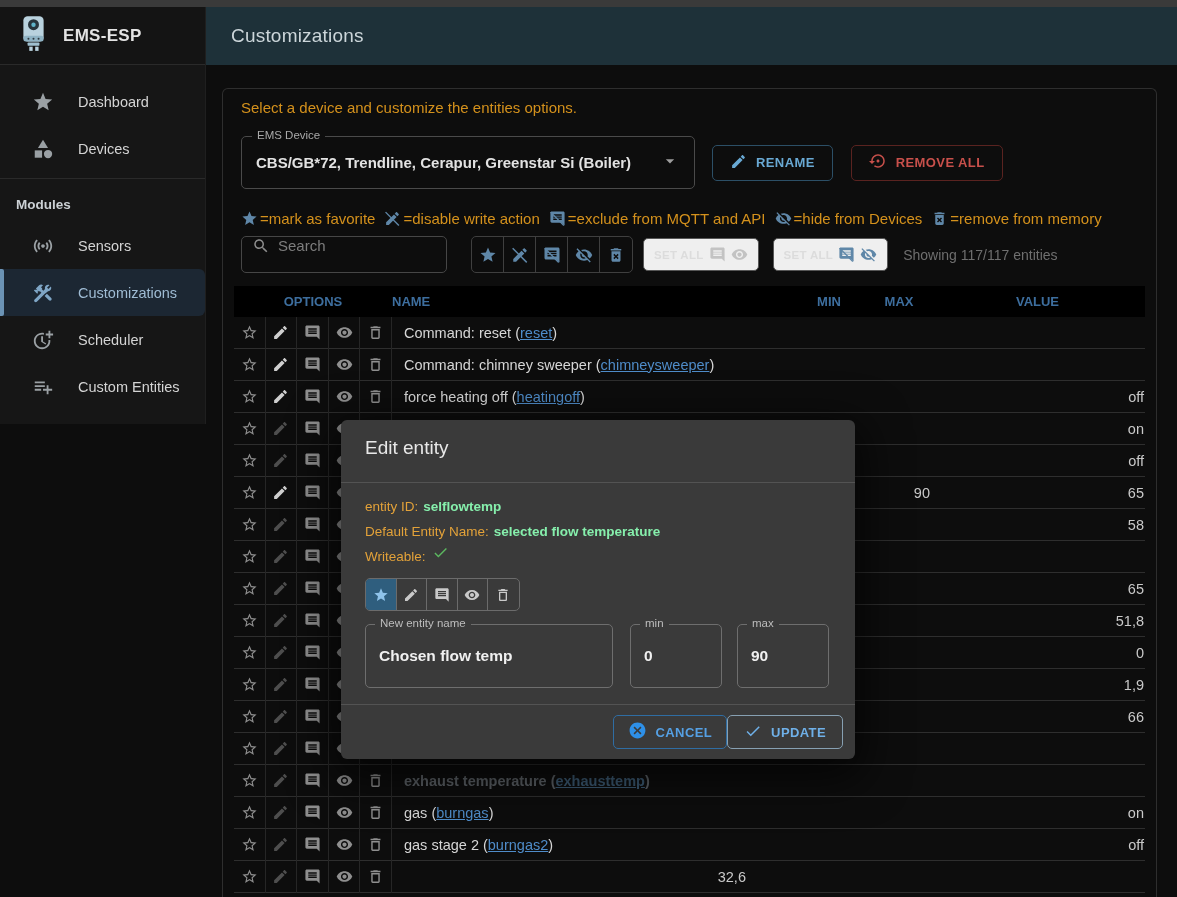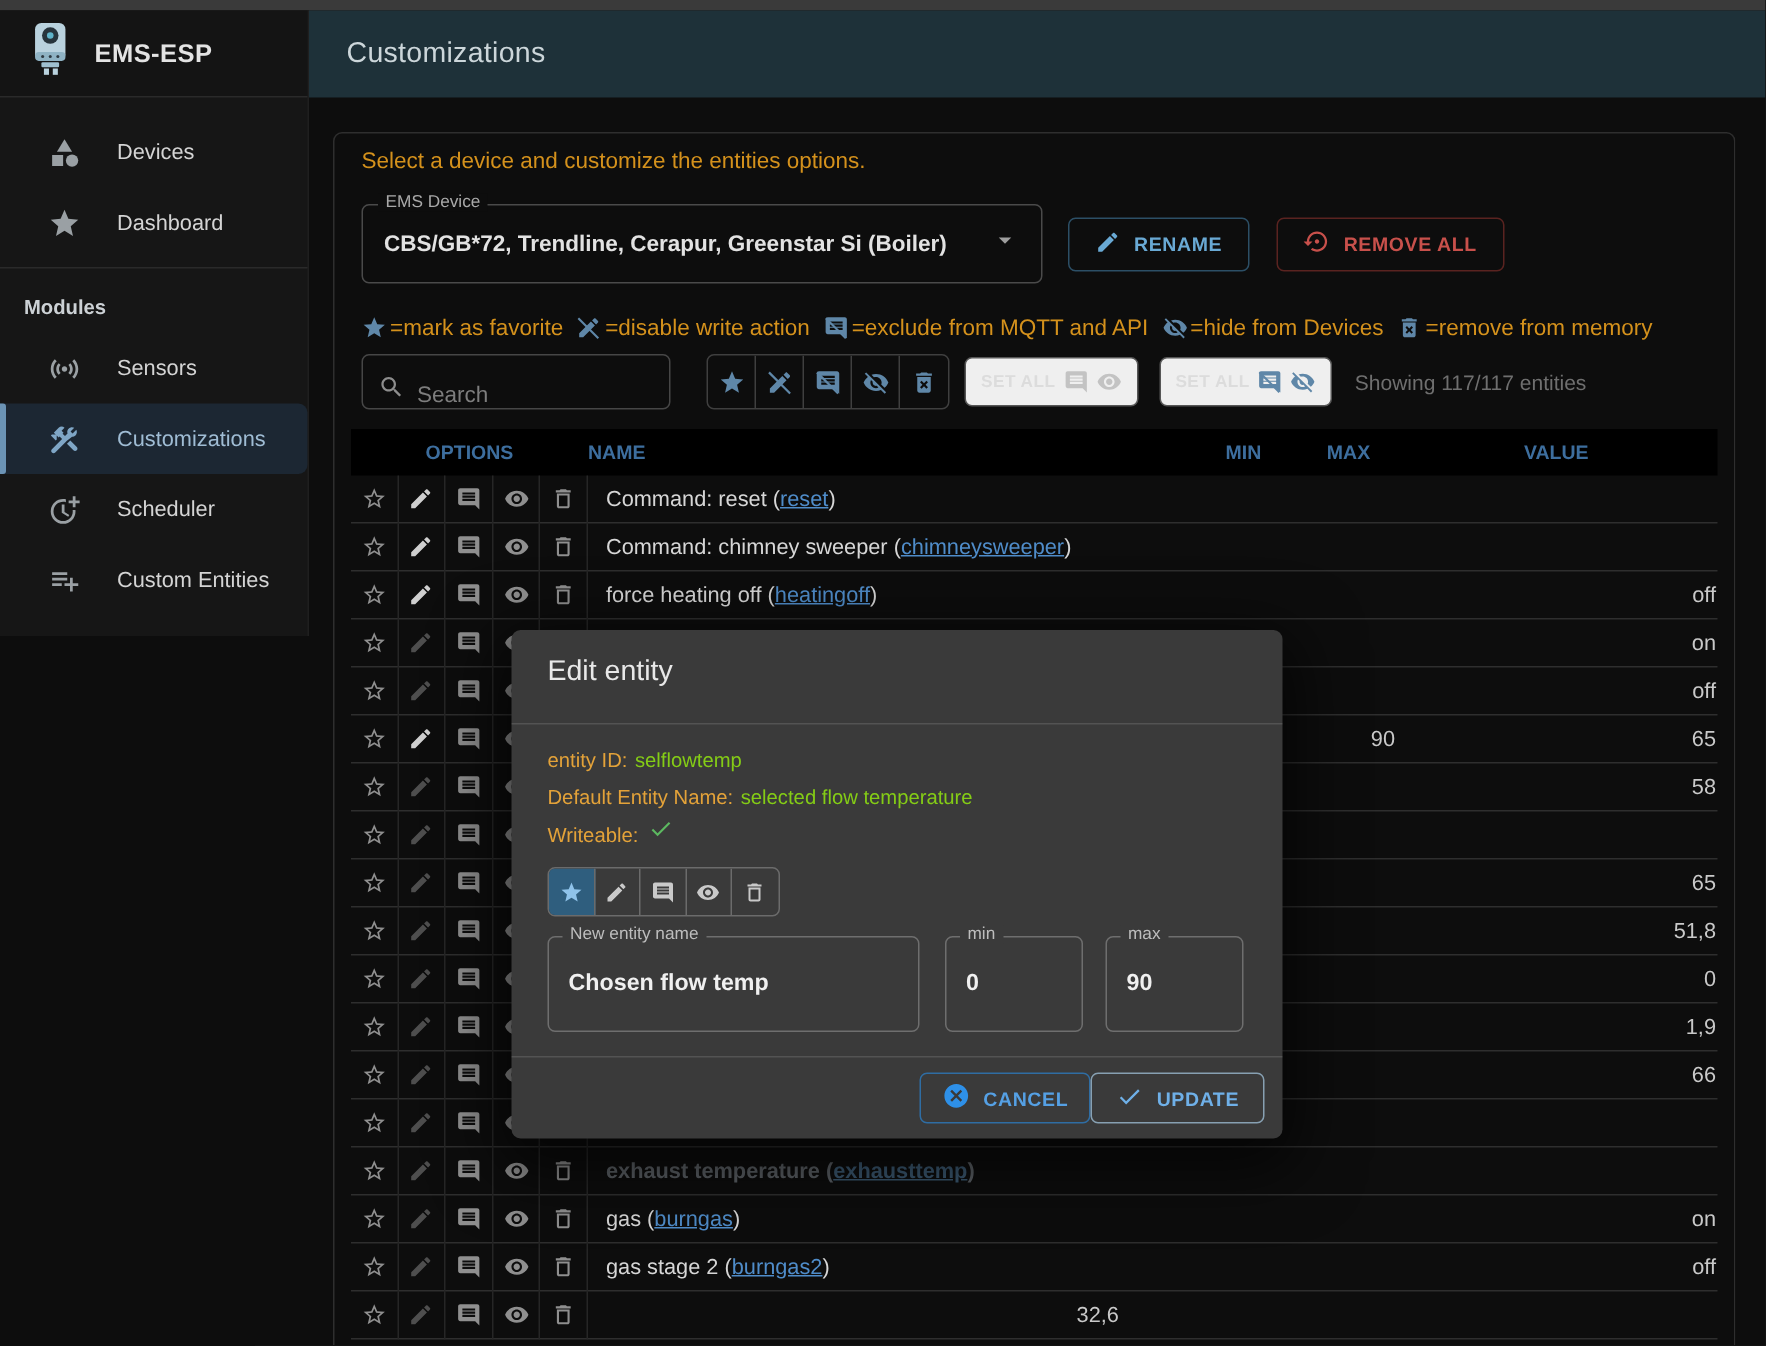--- a/index.html
+++ b/index.html
@@ -50,21 +50,21 @@
   .btn-remove { border:1px solid #5a2320; color:#c8504b; height:36px; padding:0 17px;text-align:right; }
   .btn-remove .ic { width:18px; height:18px; fill:#c8504b; }
 
   .legend { display:flex; align-items:center; gap:9px; margin:21px 0 0 7px; color:#d4911c;
             font-size:15px; }
   .legend .li { display:flex; align-items:center; gap:2px; }
   .legend .ic { width:17px; height:17px; fill:#5f87a8; }
 
   .toolbar { display:flex; align-items:center; margin:9px 0 0 7px; }
   .search-box { width:206px; height:37px; border:1px solid #464646; border-radius:5px;
-                display:flex; align-items:flex-end; gap:8px; padding:0 10px; margin-right:24px; }
+                display:flex; align-items:flex-start; gap:8px; padding:0 10px; margin-right:24px; }
   .search-box .ic { width:18px; height:18px; fill:#8d8d8d; flex:0 0 18px; }
   .search-box input { background:transparent; border:none; outline:none; color:#d5d5d5;
                 font-size:15px; width:100%; font-family:"Liberation Sans",sans-serif; }
   .search-box input::placeholder { color:#7d7d7d; }
   .icon-group { display:flex; border:1px solid #3f3f3f; border-radius:5px; overflow:hidden;
                 margin-right:10px; }
   .icon-group .igbtn { width:32px; height:35px; display:flex; align-items:center; justify-content:center;
                 border-right:1px solid #3f3f3f; cursor:pointer; }
   .icon-group .igbtn:last-child { border-right:none; }
   .icon-group .ic { width:18px; height:18px; fill:#5f87a8; }
@@ -99,21 +99,21 @@
   .c-max { width:62px; text-align:right; color:#c9c9c9; }
   .c-value { width:215px; text-align:right; color:#c9c9c9; padding-right:1px; }
 
   
   .modal { position:absolute; left:341px; top:420px; width:514px; background:#3a3a3a;
            border-radius:6px; box-shadow:0 12px 45px 8px rgba(0,0,0,.65); }
   .modal-title { padding:17px 24px; color:#e8e8e8; font-size:19px;
            border-bottom:1px solid rgba(255,255,255,.13); height:63px; }
   .modal-body { padding:11px 24px 0 24px; }
   .info-line { font-size:13.5px; line-height:25px; color:#e3a239; display:flex; align-items:center; }
-  .info-line b { color:#84cc16; margin-left:5px; font-weight:normal; }
+  .info-line b { color:#86efac; margin-left:5px; font-weight:bold; }
   .info-line .ic-check { width:17px; height:17px; fill:#5cb860; margin-left:6px; }
   .toggle-group { display:flex; border:1px solid #6b6b6b; border-radius:5px; overflow:hidden;
            width:max-content; margin-top:9px; }
   .tgbtn { width:30.5px; height:31px; display:flex; align-items:center; justify-content:center;
            border-right:1px solid #6b6b6b; cursor:pointer; }
   .tgbtn:last-child { border-right:none; }
   .tgbtn .ic { width:16px; height:16px; fill:#c9c9c9; }
   .tgbtn.active { background:#2f5e7e; }
   .tgbtn.active .ic { fill:#8fc3ea; }
   .fields-row { display:flex; margin-top:13px; }
@@ -152,31 +152,31 @@
             <rect x="9" y="33" width="14" height="4" rx="1" fill="#9fc0d0"></rect>
             <rect x="11" y="38" width="4" height="5" fill="#b9d2de"></rect>
             <rect x="18" y="38" width="4" height="5" fill="#b9d2de"></rect>
           </svg></span>
       <span class="brand">EMS-ESP</span>
     </div>
     <div style="height:13px"></div>
     <nav id="nav-top">
         <div class="nav-item">
           <svg class="ic " viewBox="0 0 24 24">
+            <path d="M12 17.27 18.18 21l-1.64-7.03L22 9.24l-7.19-.61L12 2 9.19 8.63 2 9.24l5.46 4.73L5.82 21z"></path>
+          </svg>
+          <span>Dashboard</span>
+        </div>
+        <div class="nav-item">
+          <svg class="ic " viewBox="0 0 24 24">
             <path d="M12 2 6.5 11h11L12 2z"></path>
             <circle cx="17.5" cy="17.5" r="4.5"></circle>
             <path d="M3 13.5h8v8H3z"></path>
           </svg>
           <span>Devices</span>
-        </div>
-        <div class="nav-item">
-          <svg class="ic " viewBox="0 0 24 24">
-            <path d="M12 17.27 18.18 21l-1.64-7.03L22 9.24l-7.19-.61L12 2 9.19 8.63 2 9.24l5.46 4.73L5.82 21z"></path>
-          </svg>
-          <span>Dashboard</span>
         </div>
       </nav>
     <div class="nav-divider"></div>
     <div class="nav-subheader">Modules</div>
     <nav id="nav-modules">
         <div class="nav-item">
           <svg class="ic " viewBox="0 0 24 24">
             <path d="M7.76 16.24C6.67 15.16 6 13.66 6 12s.67-3.16 1.76-4.24l1.42 1.42C8.45 9.9 8 10.9 8 12s.45 2.1 1.17 2.83l-1.41 1.41zm8.48 0 -1.41-1.41C15.55 14.1 16 13.1 16 12s-.45-2.1-1.17-2.83l1.42-1.42C17.33 8.84 18 10.34 18 12s-.67 3.16-1.76 4.24zM12 10c-1.1 0-2 .9-2 2s.9 2 2 2 2-.9 2-2-.9-2-2-2zM4.93 19.07C3.12 17.26 2 14.76 2 12s1.12-5.26 2.93-7.07l1.42 1.42C4.9 7.79 4 9.79 4 12s.9 4.21 2.34 5.66l-1.41 1.41zm14.14 0-1.41-1.41C19.1 16.21 20 14.21 20 12s-.9-4.21-2.34-5.66l1.42-1.42C20.88 6.74 22 9.24 22 12s-1.12 5.26-2.93 7.07z"></path>
           </svg>
           <span>Sensors</span>

